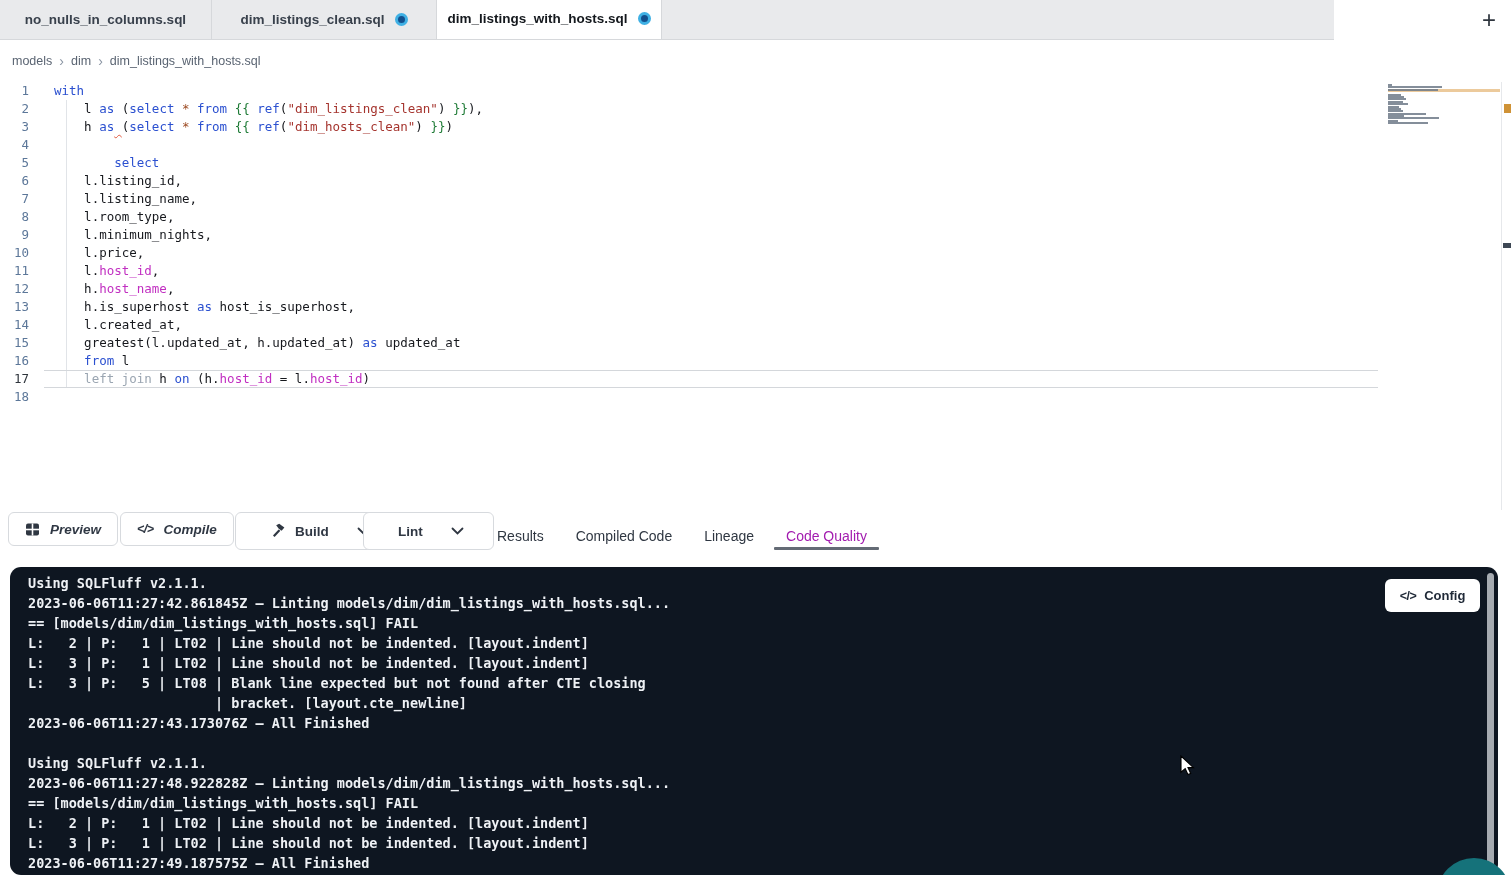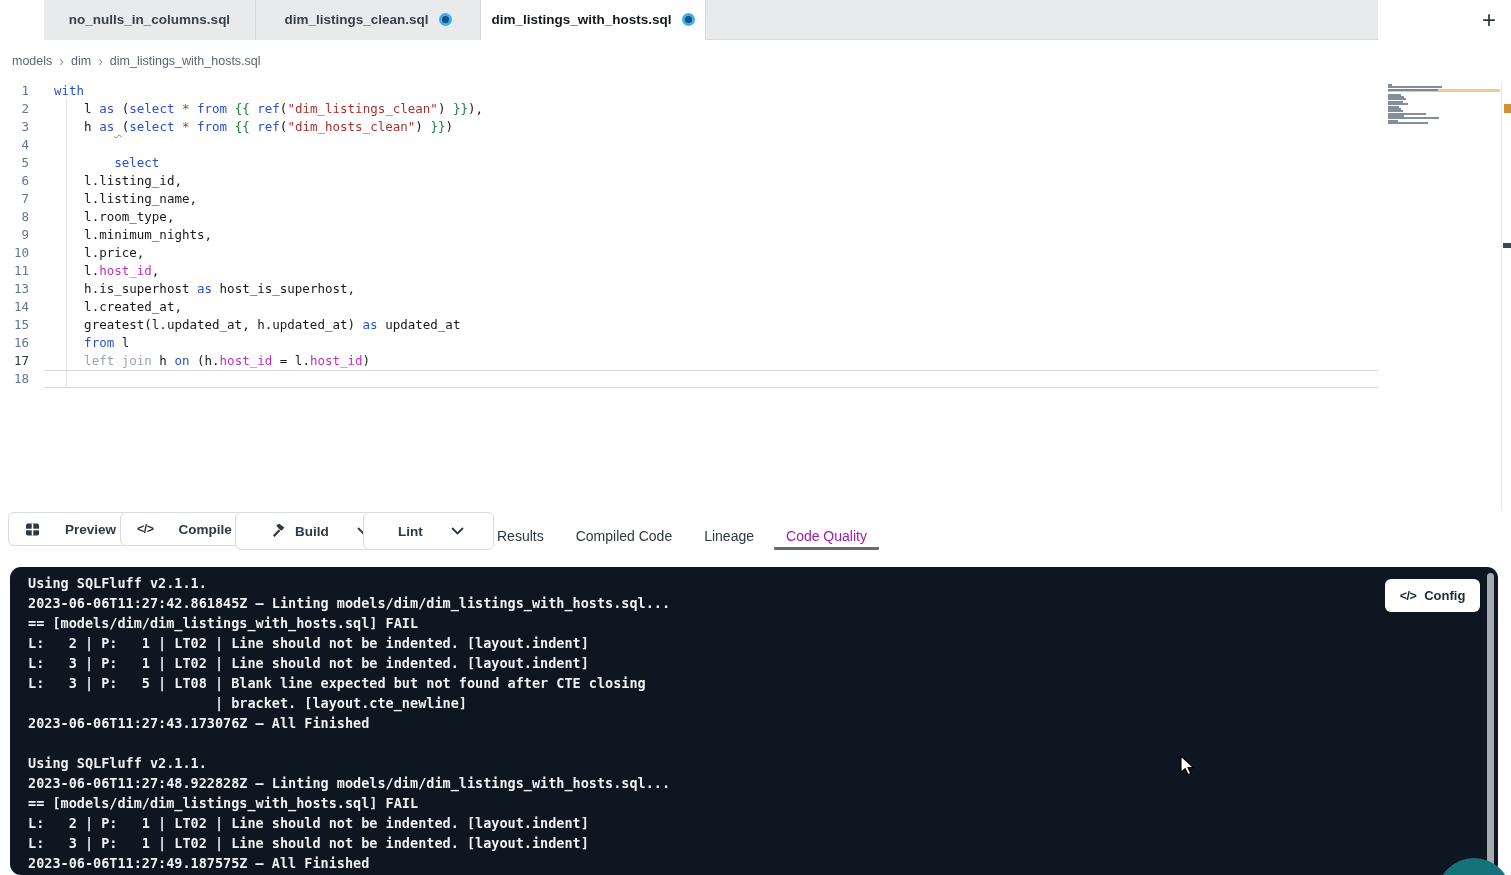--- a/index.html
+++ b/index.html
@@ -2,21 +2,21 @@
 <html><head>
 <meta charset="utf-8">
 <style>
   html,body{margin:0;padding:0;background:#fff;}
   *{box-sizing:border-box;}
   #stage{position:relative;width:1511px;height:875px;overflow:hidden;background:#fff;
          font-family:"Liberation Sans",sans-serif;color:#1d232b;}
 
   
   #tabbar{position:absolute;left:0;top:0;width:1334px;height:40px;background:#e9eaec;
-          border-bottom:1px solid #d6d8db;display:flex;align-items:center;margin-left:44px;}
+          border-bottom:1px solid #d6d8db;display:flex;align-items:flex-end;}
   .tab{display:flex;align-items:center;justify-content:center;gap:10px;
        border-right:1px solid #d6d8db;font-size:13.5px;font-weight:600;color:#39414c;
        background:#e9eaec;height:40px;cursor:default;}
   .tab.active{background:#fff;color:#14181d;font-weight:700;height:41px;z-index:2;}
   .dot{width:13px;height:13px;border-radius:50%;background:#124f8d;border:3px solid #3fb0e4;flex:0 0 auto;}
   #newtab{margin-left:auto;width:44px;display:flex;align-items:center;justify-content:center;
           font-size:24px;font-weight:300;color:#2e353e;}
 
   
   #crumbrow{position:absolute;left:0;top:40px;width:1497px;height:42px;background:#fff;}
@@ -44,21 +44,21 @@
   #minimap{position:absolute;left:1388px;top:2px;width:112px;height:46px;}
   #mm-band{position:absolute;left:0;top:4.6px;width:112px;height:3.2px;background:#ecca9c;}
   #editor-divider{position:absolute;left:1501px;top:0;width:1px;height:428px;background:#e6e8eb;}
   #ruler-warn{position:absolute;left:1504px;top:22px;width:7px;height:9px;background:#cf9236;}
   #ruler-pos{position:absolute;left:1503px;top:161px;width:8px;height:5px;background:#3d4754;}
 
   
   #toolbar{position:absolute;left:0;top:510px;width:1511px;height:47px;background:#fff;}
   .tbtn,.tgroup{position:absolute;top:2px;height:34px;background:#fff;border:1px solid #d7dade;
         border-radius:6px;display:flex;align-items:center;font-size:13.5px;font-weight:600;color:#303844;}
-  .tbtn{padding:0 16px;gap:25px;}
+  .tbtn{padding:0 16px;gap:10px;font-style:italic;}
   .tgroup{padding:18px;}
   .tgroup .main{display:flex;align-items:center;gap:9px;padding:0 16px;height:100%;}
   .tgroup .caret{width:36px;height:100%;display:flex;align-items:center;justify-content:center;
                  border-left:1px solid #d7dade;}
   .codeglyph{font-weight:700;font-size:12.5px;letter-spacing:-0.5px;}
   #panel-tabs{position:absolute;left:497px;top:0;height:40px;display:flex;gap:32px;align-items:center;
               font-size:14px;color:#2f3742;}
   .ptab{height:40px;display:flex;align-items:center;padding-top:12px;}
   .ptab.active{color:#a21caf;}
   #ptab-underline{position:absolute;top:37px;height:3px;background:#646b75;border-radius:1px;}
@@ -125,20 +125,21 @@
         <div class="crow"><span class="ln">2</span><span class="ctext"><span class="tk-p">    l </span><span class="tk-k">as</span><span class="tk-p"> (</span><span class="tk-k">select</span><span class="tk-p"> </span><span class="tk-o">*</span><span class="tk-p"> </span><span class="tk-k">from</span><span class="tk-p"> </span><span class="tk-j">{{</span><span class="tk-p"> </span><span class="tk-k">ref</span><span class="tk-p">(</span><span class="tk-s">"dim_listings_clean"</span><span class="tk-p">) </span><span class="tk-j">}}</span><span class="tk-p">),</span></span></div>
         <div class="crow"><span class="ln">3</span><span class="ctext"><span class="tk-p">    h </span><span class="tk-k">as</span><span class="tk-sq"> </span><span class="tk-p">(</span><span class="tk-k">select</span><span class="tk-p"> </span><span class="tk-o">*</span><span class="tk-p"> </span><span class="tk-k">from</span><span class="tk-p"> </span><span class="tk-j">{{</span><span class="tk-p"> </span><span class="tk-k">ref</span><span class="tk-p">(</span><span class="tk-s">"dim_hosts_clean"</span><span class="tk-p">) </span><span class="tk-j">}}</span><span class="tk-p">)</span></span></div>
         <div class="crow"><span class="ln">4</span><span class="ctext"></span></div>
         <div class="crow"><span class="ln">5</span><span class="ctext"><span class="tk-p">        </span><span class="tk-k">select</span></span></div>
         <div class="crow"><span class="ln">6</span><span class="ctext"><span class="tk-p">    l.listing_id,</span></span></div>
         <div class="crow"><span class="ln">7</span><span class="ctext"><span class="tk-p">    l.listing_name,</span></span></div>
         <div class="crow"><span class="ln">8</span><span class="ctext"><span class="tk-p">    l.room_type,</span></span></div>
         <div class="crow"><span class="ln">9</span><span class="ctext"><span class="tk-p">    l.minimum_nights,</span></span></div>
         <div class="crow"><span class="ln">10</span><span class="ctext"><span class="tk-p">    l.price,</span></span></div>
         <div class="crow"><span class="ln">11</span><span class="ctext"><span class="tk-p">    l.</span><span class="tk-m">host_id</span><span class="tk-p">,</span></span></div>
+        <div class="crow"><span class="ln">12</span><span class="ctext"><span class="tk-p">    h.</span><span class="tk-m">host_name</span><span class="tk-p">,</span></span></div>
         <div class="crow"><span class="ln">13</span><span class="ctext"><span class="tk-p">    h.is_superhost </span><span class="tk-k">as</span><span class="tk-p"> host_is_superhost,</span></span></div>
         <div class="crow"><span class="ln">14</span><span class="ctext"><span class="tk-p">    l.created_at,</span></span></div>
         <div class="crow"><span class="ln">15</span><span class="ctext"><span class="tk-p">    greatest(l.updated_at, h.updated_at) </span><span class="tk-k">as</span><span class="tk-p"> updated_at</span></span></div>
         <div class="crow"><span class="ln">16</span><span class="ctext"><span class="tk-p">    </span><span class="tk-k">from</span><span class="tk-p"> l</span></span></div>
         <div class="crow"><span class="ln active">17</span><span class="ctext"><span class="tk-p">    </span><span class="tk-g">left join</span><span class="tk-p"> h </span><span class="tk-k">on</span><span class="tk-p"> (h.</span><span class="tk-m">host_id</span><span class="tk-p"> = l.</span><span class="tk-m">host_id</span><span class="tk-p">)</span></span></div>
         <div class="crow"><span class="ln">18</span><span class="ctext"></span></div>
       </div>
     <div id="active-line"></div>
     <div id="minimap">
       <div id="mm-band"></div>

